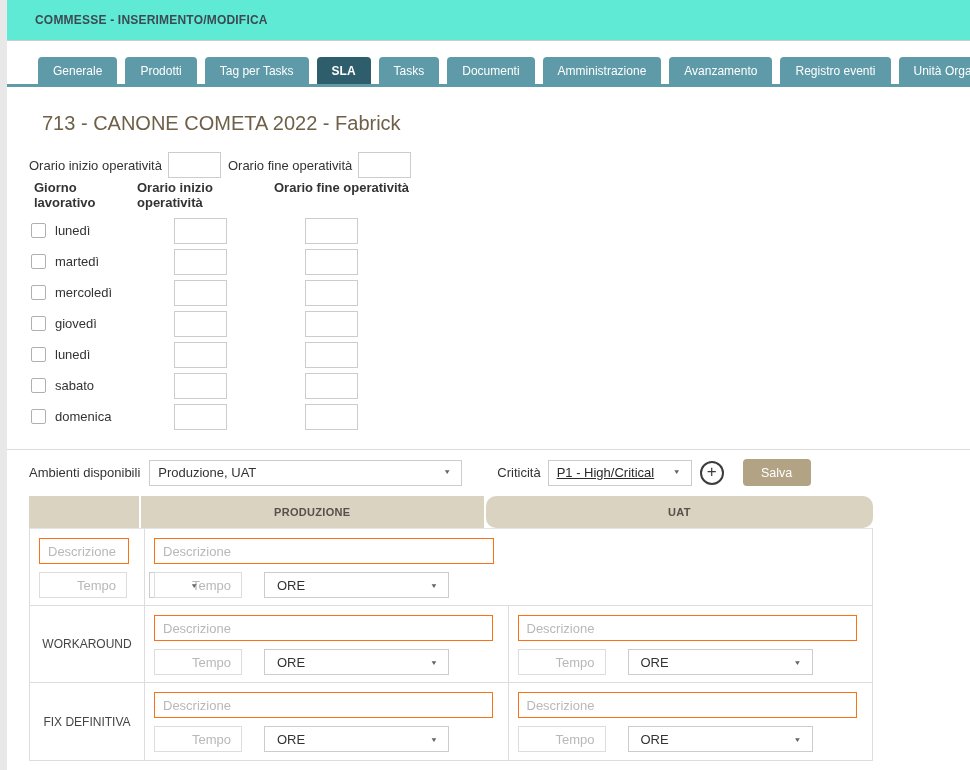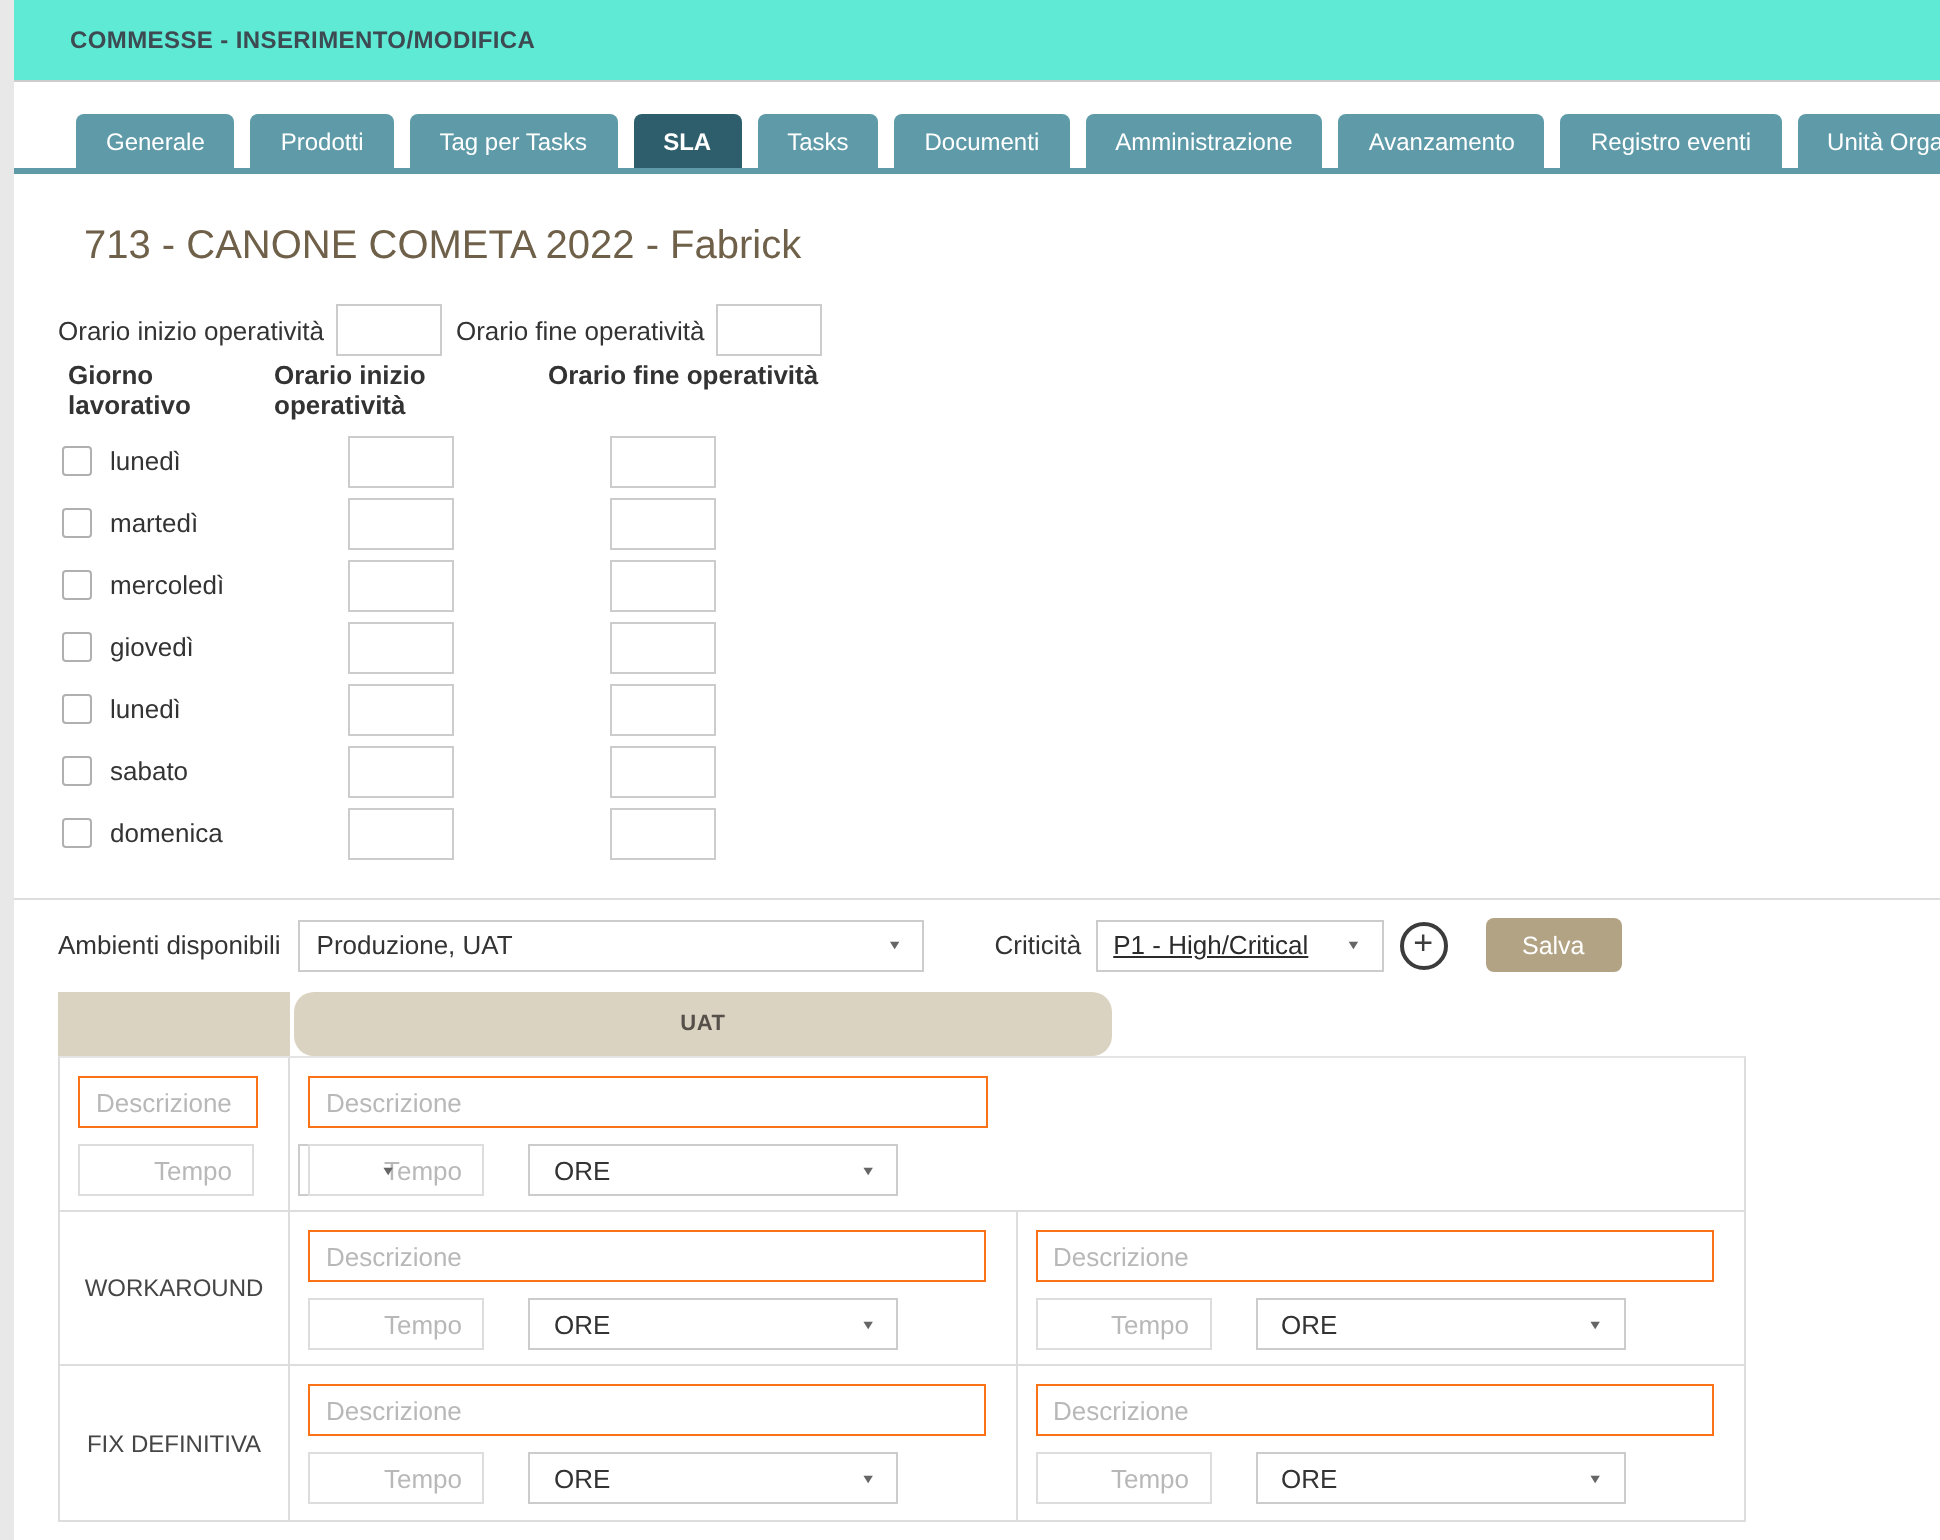--- a/index.html
+++ b/index.html
@@ -267,20 +267,21 @@
     <div class="plus-btn">
       <span>+</span>
     </div>
     <button class="save-btn">Salva</button>
   </div>
 
   <div class="content">
     <div class="sla-table">
       <div class="sla-head">
         <div class="hc c0"></div>
+        <div class="hc c1">PRODUZIONE</div>
         <div class="hc c2">UAT</div>
       </div>
       <div class="sla-body">
 
         <div class="sla-row">
           <div class="sla-cell first">
             <input class="desc-input" type="text" placeholder="Descrizione" style="">
             <div class="cell-line2">
               <input class="tempo-input" type="text" placeholder="Tempo" style="">
               <div class="select unit-select">

